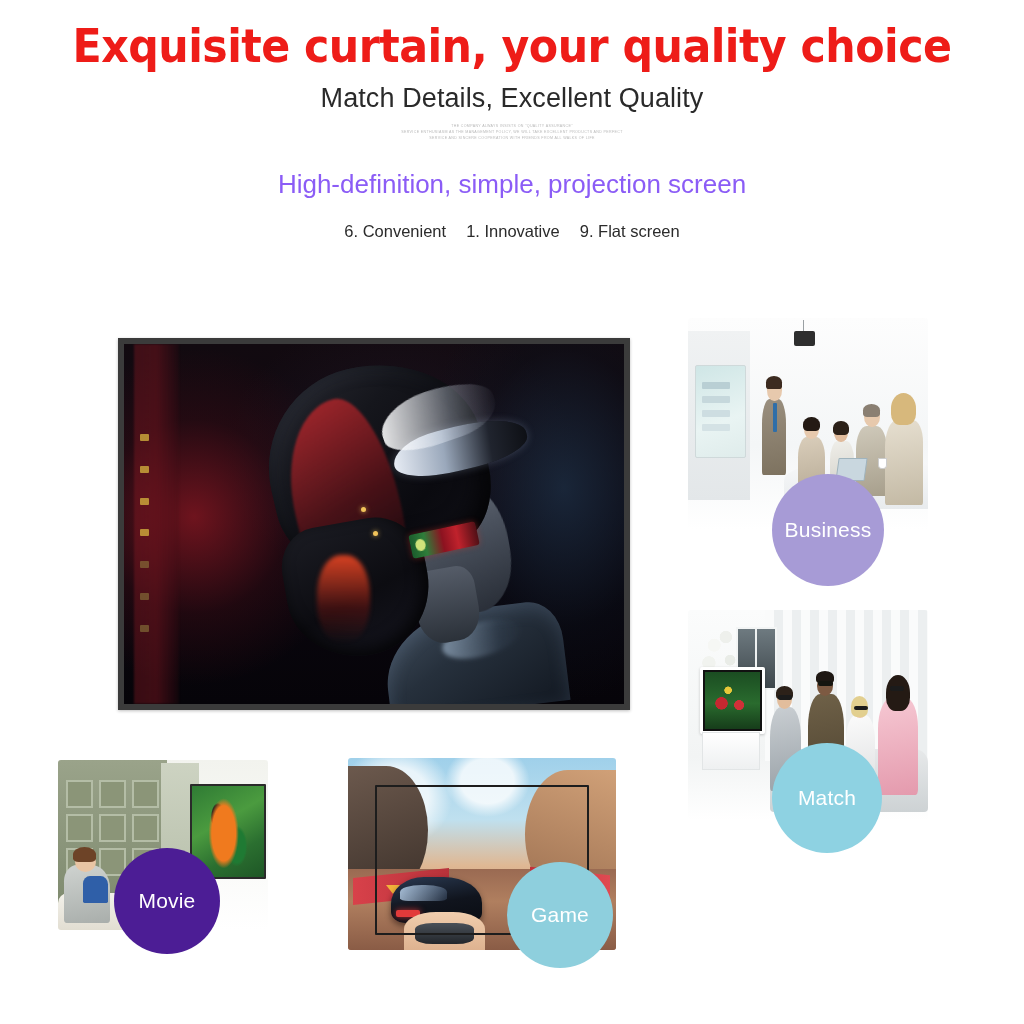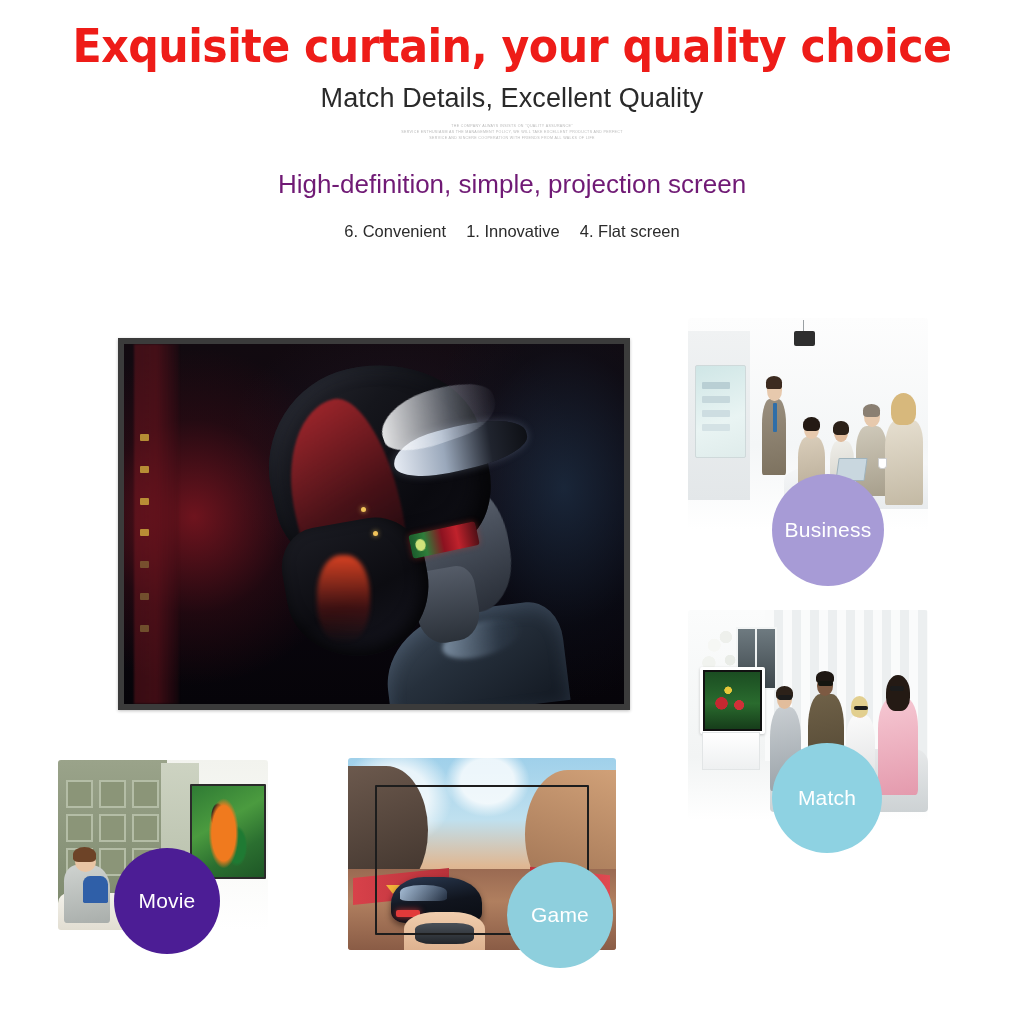--- a/index.html
+++ b/index.html
@@ -45,21 +45,21 @@
     user-select:none;
   }
 
   
   .copy-block {
     margin-top:26px;
     text-align:center;
   }
   .copy-line {
     font-size:26px;
-    color:#701a75;
+    color:#8b5cf6;
     line-height:1.30;
     font-weight:400;
   }
 
   .features {
     margin-top:21px;
     font-size:16.5px;
     color:#2b2b2b;
     display:flex;
     justify-content:center;
@@ -509,21 +509,21 @@
     <div>SERVICE ENTHUSIASM AS THE MANAGEMENT POLICY, WE WILL TAKE EXCELLENT PRODUCTS AND PERFECT</div>
     <div>SERVICE AND SINCERE COOPERATION WITH FRIENDS FROM ALL WALKS OF LIFE</div>
   </div>
 </div>
 
 <div class="copy-block">
   <div class="copy-line">High-definition, simple, projection screen</div>
   <div class="features">
     <span class="feature-item">6. Convenient</span>
     <span class="feature-item">1. Innovative</span>
-    <span class="feature-item">4. Flat screen</span>
+    <span class="feature-item">9. Flat screen</span>
   </div>
 </div>
 
 <div class="hero-screen">
   <div class="hero-inner">
     <div class="hero-bg"></div>
     <div class="hero-vstripe"></div>
     <div class="hero-glyphs">
       <i></i>
       <i></i>

